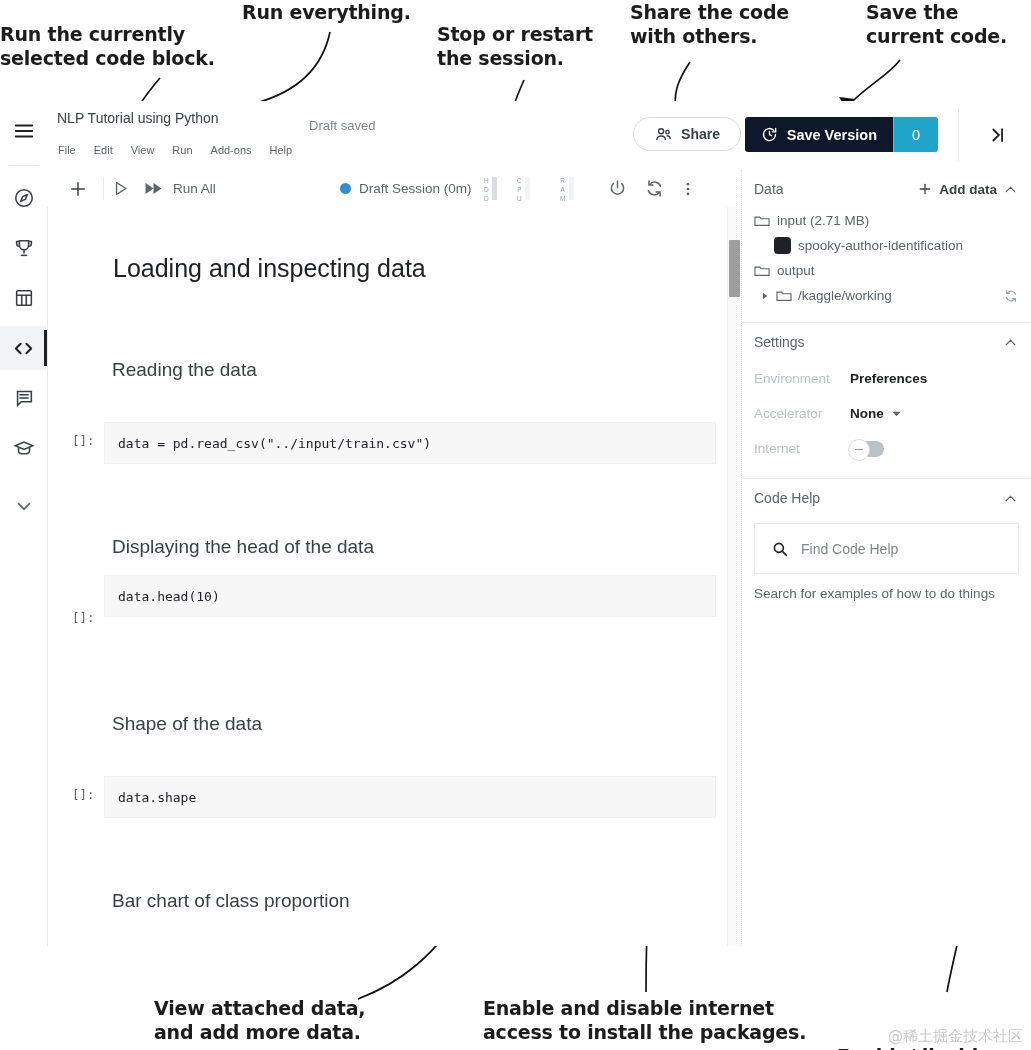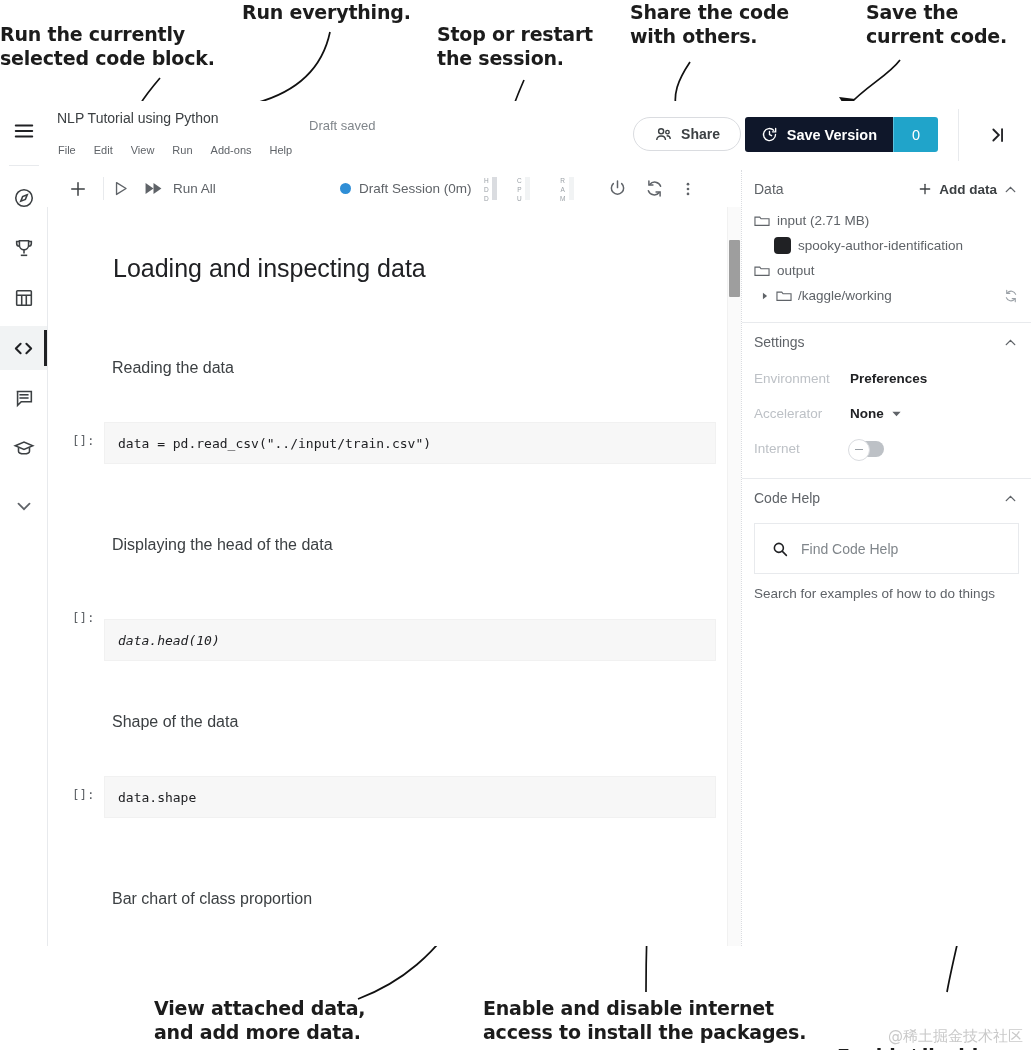--- a/index.html
+++ b/index.html
@@ -133,21 +133,21 @@
   }
   #nb-scroll-thumb{
     position:absolute;right:1px;top:33px;width:11px;height:57px;background:#9e9e9e;border-radius:1px;
   }
   #nb-leftgutter{position:absolute;left:0;top:0;width:1px;bottom:0;background:#e8eaed;}
 
   .h1cell{
     position:absolute;left:66px;font-size:25px;color:#202124;font-weight:400;
   }
   .mdcell{
-    position:absolute;left:65px;font-size:16px;color:#3c4043;
+    position:absolute;left:65px;font-size:19px;color:#3c4043;
   }
   .codecell{
     position:absolute;left:57px;right:25px;height:40px;
     background:#f7f7f7;border:1px solid #f1f1f1;
     display:flex;align-items:center;
   }
   .codecell .code{
     font-family:"DejaVu Sans Mono", monospace;font-size:13px;color:#202124;
     padding-left:13px;
   }
@@ -442,21 +442,21 @@
     <div class="mdcell" style="top:152px;">Reading the data</div>
 
     <div class="prompt" style="top:226px;">[]:</div>
     <div class="codecell" style="top:215px;">
       <span class="code">data = pd.read_csv("../input/train.csv")</span>
     </div>
 
     <div class="mdcell" style="top:329px;">Displaying the head of the data</div>
 
     <div class="prompt" style="top:403px;">[]:</div>
-    <div class="codecell" style="top:412px;font-style:italic;">
+    <div class="codecell" style="top:368px;">
       <span class="code">data.head(10)</span>
     </div>
 
     <div class="mdcell" style="top:506px;">Shape of the data</div>
 
     <div class="prompt" style="top:580px;">[]:</div>
     <div class="codecell" style="top:569px;">
       <span class="code">data.shape</span>
     </div>
 

